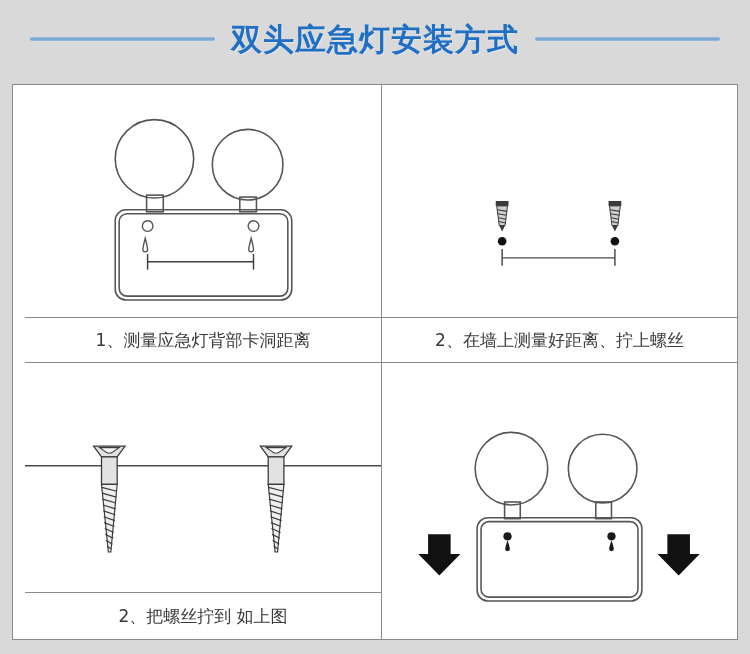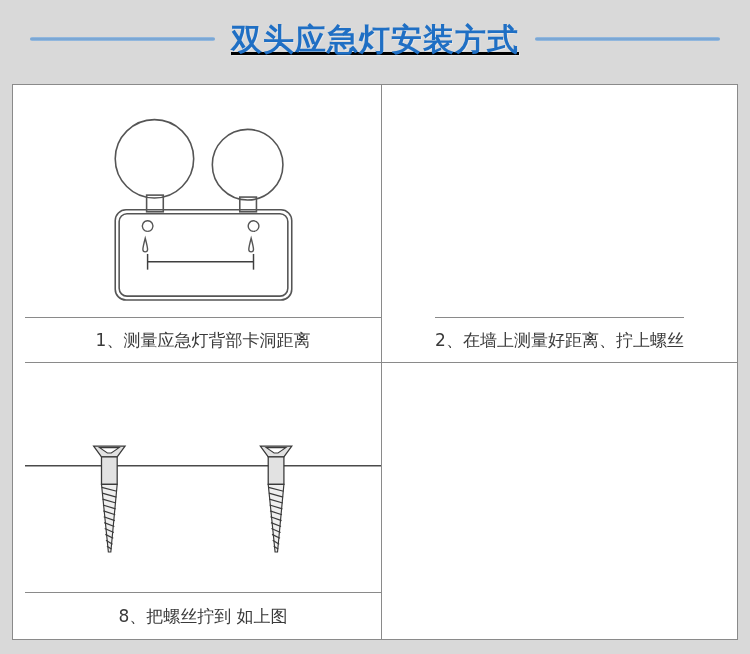--- a/index.html
+++ b/index.html
@@ -21,21 +21,20 @@
   }
 
   
   .header {
     position: relative;
     height: 78px;
     display: flex;
     align-items: center;
     justify-content: center;
     gap: 16px;
-    text-decoration: underline;
   }
   .rule {
     height: 4px;
     width: 185px;
     background: linear-gradient(to bottom, #9dbfe2 0%, #6f9fd0 50%, #9dbfe2 100%);
     border-radius: 2px;
     flex: 0 0 auto;
   }
   .rule.left { margin-left: 8px; }
   .rule.right { margin-right: 8px; }
@@ -64,21 +63,21 @@
     grid-template-columns: 1fr 1fr;
     grid-template-rows: 1fr 1fr;
     padding-left: 12px;
   }
   .cell {
     position: relative;
     box-sizing: border-box;
     display: flex;
     flex-direction: column;
   }
-  .cell.c-right { border-left: 1px solid #8a8a8a; align-items: center; }
+  .cell.c-right { border-left: 1px solid #8a8a8a; }
   .cell.r-bottom { border-top: 1px solid #8a8a8a; }
 
   .figure {
     position: relative;
     flex: 1 1 auto;
     overflow: hidden;
   }
   .caption-band {
     flex: 0 0 auto;
     height: 44px;
@@ -233,21 +232,21 @@
               <path d="M250.8 162 L261.1 166"></path>
               <path d="M251.3 168 L260.6 172"></path>
               <path d="M251.9 174 L260.0 178"></path>
               <path d="M252.6 180 L259.2 184"></path>
               <path d="M253.6 186 L258.2 189"></path>
             </g>
           </g>
         </svg>
       </div>
       <div class="caption-band">
-        <div class="caption">8、把螺丝拧到 如上图</div>
+        <div class="caption">2、把螺丝拧到 如上图</div>
       </div>
     </div>
 
     <div class="cell c-right r-bottom">
       <div class="figure">
         <svg viewBox="0 0 362 232" preserveAspectRatio="xMidYMid meet">
           <g fill="none" stroke="#555555" stroke-width="1.6">
             <circle cx="132" cy="83" r="37"></circle>
             <circle cx="225" cy="83" r="35"></circle>
             <rect x="125" y="117" width="16" height="17"></rect>

